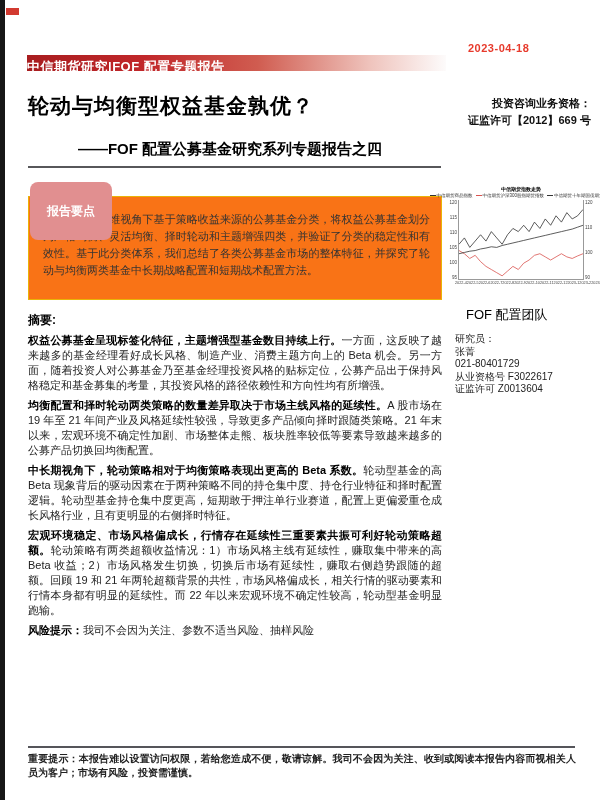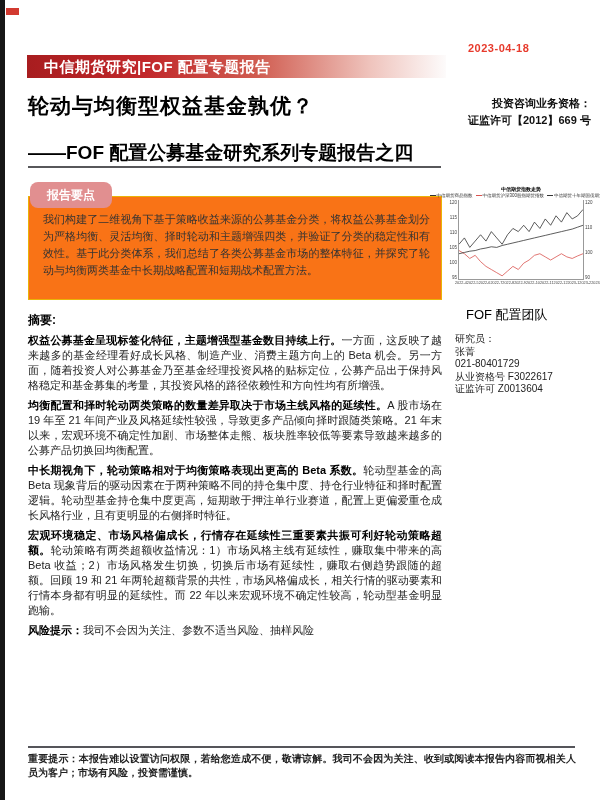--- a/index.html
+++ b/index.html
@@ -1,31 +1,31 @@
 <!DOCTYPE html>
 <html><head>
 <meta charset="utf-8">
 <style>
   html,body{margin:0;padding:0;background:#fff;}
   .page{position:relative;width:600px;height:800px;background:#ffffff;overflow:hidden;
         font-family:"Liberation Sans","DejaVu Sans",sans-serif;color:#111;}
   .page-edge{position:absolute;left:0;top:0;width:5px;height:800px;background:#171717;}
   .corner-dash{position:absolute;left:6px;top:8px;width:13px;height:7px;background:#d23a30;}
 
-  .banner{position:absolute;left:27px;top:55px;width:419px;height:23px;box-sizing:border-box;
-          padding-left:17px;line-height:23px;font-size:15px;font-weight:bold;color:#fff;letter-spacing:.5px;
+  .banner{position:absolute;left:27px;top:55px;width:419px;height:16px;box-sizing:border-box;
+          line-height:23px;font-size:13px;font-weight:bold;color:#fff;letter-spacing:.5px;
           background:linear-gradient(90deg,#a81d1f 0%,#c1272a 28%,#d05c50 55%,#efc4bd 82%,#fdfbfb 100%);}
   .date{position:absolute;left:468px;top:42px;font-size:11px;font-weight:bold;color:#e73a2c;letter-spacing:.5px;}
 
   .title{position:absolute;left:28px;top:92px;margin:0;font-size:21px;font-weight:bold;color:#000;letter-spacing:1px;}
-  .subtitle{position:absolute;left:28px;top:140px;width:404px;text-align:left;font-size:19px;font-weight:bold;color:#000;}
+  .subtitle{position:absolute;left:28px;top:140px;width:404px;text-align:center;font-size:15px;font-weight:bold;color:#000;}
   .qualification{position:absolute;left:468px;top:95px;font-size:11px;font-weight:bold;line-height:17px;color:#111;text-align:right;}
   .hrule{position:absolute;left:28px;top:166px;width:413px;height:2px;background:#57575a;}
 
-  .hl-tab{position:absolute;left:30px;top:182px;height:26px;line-height:26px;padding:0 17px;background:#e18f90;
+  .hl-tab{position:absolute;left:30px;top:182px;height:26px;line-height:26px;padding:16px 17px;background:#e18f90;
           color:#fff;font-size:12px;font-weight:bold;border-radius:8px;z-index:2;}
   .hl-box{position:absolute;left:28px;top:196px;width:414px;height:104px;border:1px solid #eab308;background:#f97316;
           box-sizing:border-box;padding:14px 11px 0 14px;}
   .hl-box p{margin:0;font-size:11px;line-height:17px;text-align:justify;color:#333;}
 
   
   .chart{position:absolute;left:447px;top:186px;width:148px;}
   .c-title{font-size:5px;font-weight:bold;text-align:center;color:#000;}
   .c-legend{display:flex;justify-content:center;gap:3px;margin-top:1px;font-size:4.5px;color:#333;white-space:nowrap;}
   .c-legend .leg{display:flex;align-items:center;gap:1px;}

